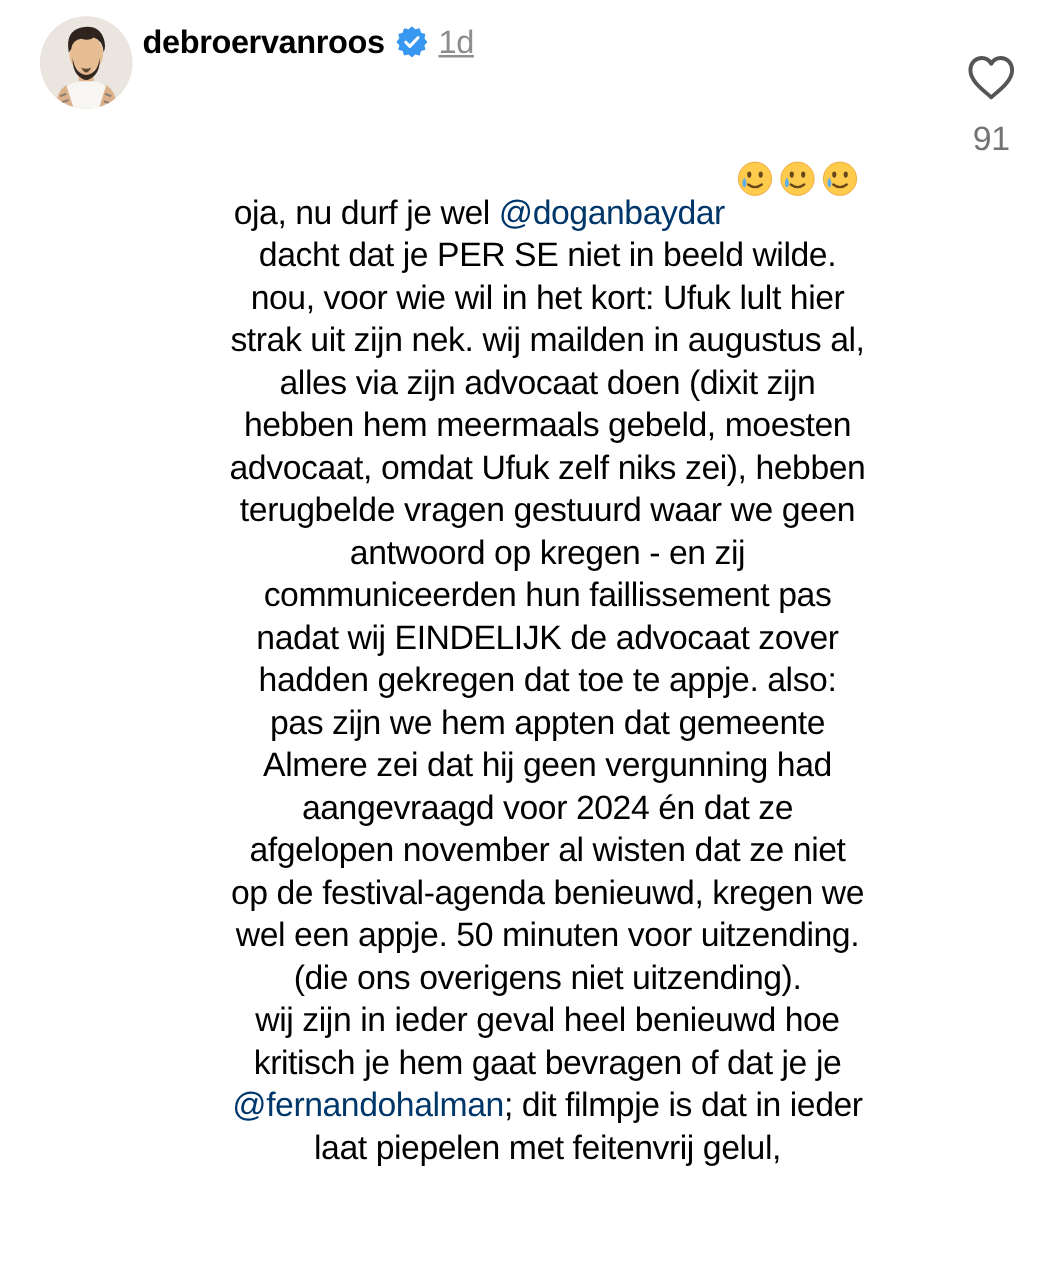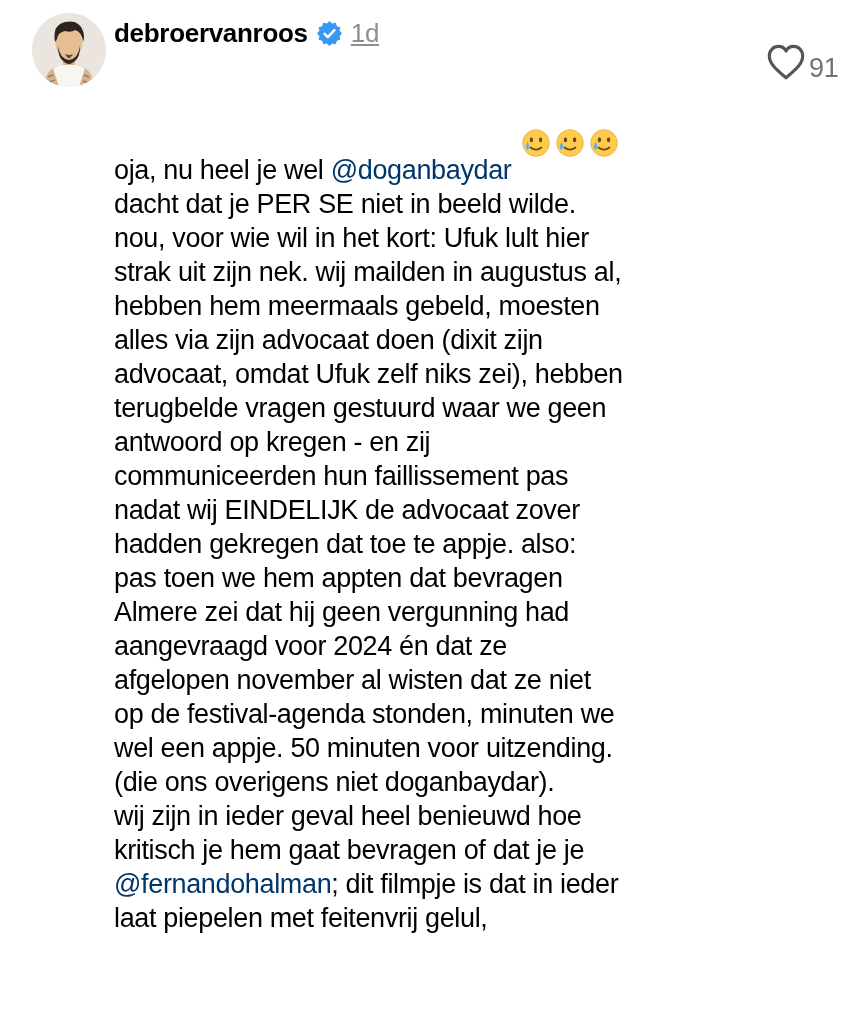--- a/index.html
+++ b/index.html
@@ -7,20 +7,21 @@
   body {
     font-family: "Liberation Sans", sans-serif;
     color: var(--text, #000000);
   }
   .page {
     position: relative;
     width: 849px;
     height: 1014px;
     background: #ffffff;
     overflow: hidden;
+    text-align: center;
   }
   .comment {
     display: flex;
     padding: 13px 0 0 32px;
   }
   .avatar-col { width: 74px; flex-shrink: 0; }
   .avatar {
     width: 74px; height: 74px;
     border-radius: 50%;
     overflow: hidden;
@@ -76,21 +77,21 @@
     margin: 0 2px;
     vertical-align: -5px;
   }
   .emoji svg { display: block; width: 30px; height: 30px; }
   .actions-col {
     position: absolute;
     top: 40px;
     right: 26px;
     width: 60px;
     display: flex;
-    flex-direction: row;
+    flex-direction: column;
     align-items: center;
   }
   .like-button {
     background: none; border: none; padding: 0;
     width: 46px; height: 44px;
     cursor: pointer;
   }
   .like-count {
     margin-top: 12px;
     font-size: 27px;
@@ -128,21 +129,21 @@
         <span class="badge">
           <svg viewBox="0 0 24 24" width="25" height="25">
             <polygon fill="#3897f0" points="24,12 21.66,14.59 22.39,18 19.07,19.07 18,22.39 14.59,21.66 12,24 9.41,21.66 6,22.39 4.93,19.07 1.61,18 2.34,14.59 0,12 2.34,9.41 1.61,6 4.93,4.93 6,1.61 9.41,2.34 12,0 14.59,2.34 18,1.61 19.07,4.93 22.39,6 21.66,9.41"></polygon>
             <path d="M7.3 12.3 l3.1 3.1 l6.3 -6.6" fill="none" stroke="#ffffff" stroke-width="2.4" stroke-linecap="round" stroke-linejoin="round"></path>
           </svg>
         </span>
         <span class="timestamp">1d</span>
       </div>
       <div>
           <div class="paragraph">
-            <div class="line"><span class="text">oja, nu heel je wel </span><span class="mention">@doganbaydar</span><span class="text"> </span><span class="emoji" title="🥲">
+            <div class="line"><span class="text">oja, nu durf je wel </span><span class="mention">@doganbaydar</span><span class="text"> </span><span class="emoji" title="🥲">
   <svg viewBox="0 0 36 36" xmlns="http://www.w3.org/2000/svg">
     <circle cx="18" cy="18" r="16" fill="#ffcb4c"></circle>
     <circle cx="18" cy="18" r="16" fill="none" stroke="#e8a33d" stroke-width="0.8"></circle>
     <ellipse cx="12.5" cy="14" rx="2" ry="3" fill="#65471b"></ellipse>
     <ellipse cx="23.5" cy="14" rx="2" ry="3" fill="#65471b"></ellipse>
     <path d="M11.5 23.5 Q18 28.5 24.5 23.5" stroke="#65471b" stroke-width="2.2" fill="none" stroke-linecap="round"></path>
     <path d="M7.8 16.5 Q11.8 23.5 7.8 26.5 Q3.8 23.5 7.8 16.5 Z" fill="#5dadec"></path>
   </svg>
 </span><span class="emoji" title="🥲">
   <svg viewBox="0 0 36 36" xmlns="http://www.w3.org/2000/svg">
@@ -161,35 +162,35 @@
     <ellipse cx="23.5" cy="14" rx="2" ry="3" fill="#65471b"></ellipse>
     <path d="M11.5 23.5 Q18 28.5 24.5 23.5" stroke="#65471b" stroke-width="2.2" fill="none" stroke-linecap="round"></path>
     <path d="M7.8 16.5 Q11.8 23.5 7.8 26.5 Q3.8 23.5 7.8 16.5 Z" fill="#5dadec"></path>
   </svg>
 </span></div>
             <div class="line"><span class="text">dacht dat je PER SE niet in beeld wilde.</span></div>
           </div>
           <div class="paragraph">
             <div class="line"><span class="text">nou, voor wie wil in het kort: Ufuk lult hier</span></div>
             <div class="line"><span class="text">strak uit zijn nek. wij mailden in augustus al,</span></div>
+            <div class="line"><span class="text">alles via zijn advocaat doen (dixit zijn</span></div>
             <div class="line"><span class="text">hebben hem meermaals gebeld, moesten</span></div>
-            <div class="line"><span class="text">alles via zijn advocaat doen (dixit zijn</span></div>
             <div class="line"><span class="text">advocaat, omdat Ufuk zelf niks zei), hebben</span></div>
             <div class="line"><span class="text">terugbelde vragen gestuurd waar we geen</span></div>
             <div class="line"><span class="text">antwoord op kregen - en zij</span></div>
             <div class="line"><span class="text">communiceerden hun faillissement pas</span></div>
             <div class="line"><span class="text">nadat wij EINDELIJK de advocaat zover</span></div>
             <div class="line"><span class="text">hadden gekregen dat toe te appje. also:</span></div>
-            <div class="line"><span class="text">pas toen we hem appten dat bevragen</span></div>
+            <div class="line"><span class="text">pas zijn we hem appten dat gemeente</span></div>
             <div class="line"><span class="text">Almere zei dat hij geen vergunning had</span></div>
             <div class="line"><span class="text">aangevraagd voor 2024 én dat ze</span></div>
             <div class="line"><span class="text">afgelopen november al wisten dat ze niet</span></div>
-            <div class="line"><span class="text">op de festival-agenda stonden, minuten we</span></div>
+            <div class="line"><span class="text">op de festival-agenda benieuwd, kregen we</span></div>
             <div class="line"><span class="text">wel een appje. 50 minuten voor uitzending.</span></div>
-            <div class="line"><span class="text">(die ons overigens niet doganbaydar).</span></div>
+            <div class="line"><span class="text">(die ons overigens niet uitzending).</span></div>
           </div>
           <div class="paragraph">
             <div class="line"><span class="text">wij zijn in ieder geval heel benieuwd hoe</span></div>
             <div class="line"><span class="text">kritisch je hem gaat bevragen of dat je je</span></div>
             <div class="line"><span class="mention">@fernandohalman</span><span class="text">; dit filmpje is dat in ieder</span></div>
             <div class="line"><span class="text">laat piepelen met feitenvrij gelul,</span></div>
             <div class="line"><span class="emoji" title="😂">
   
 </span></div>
           </div>

